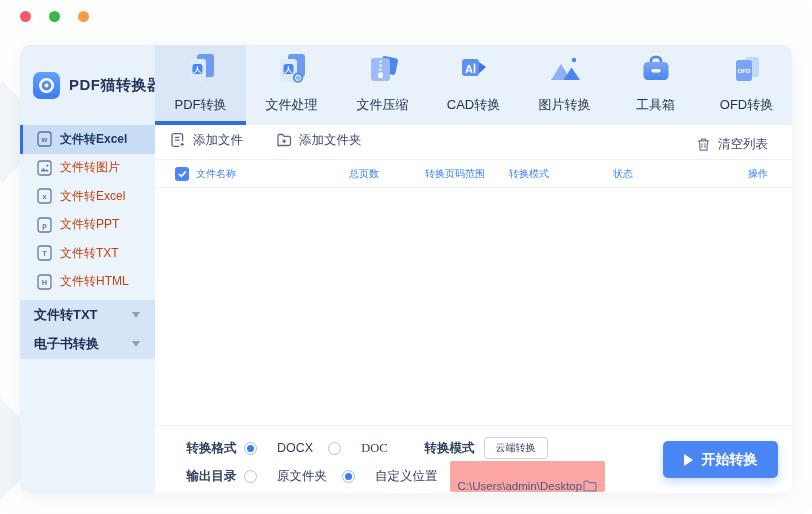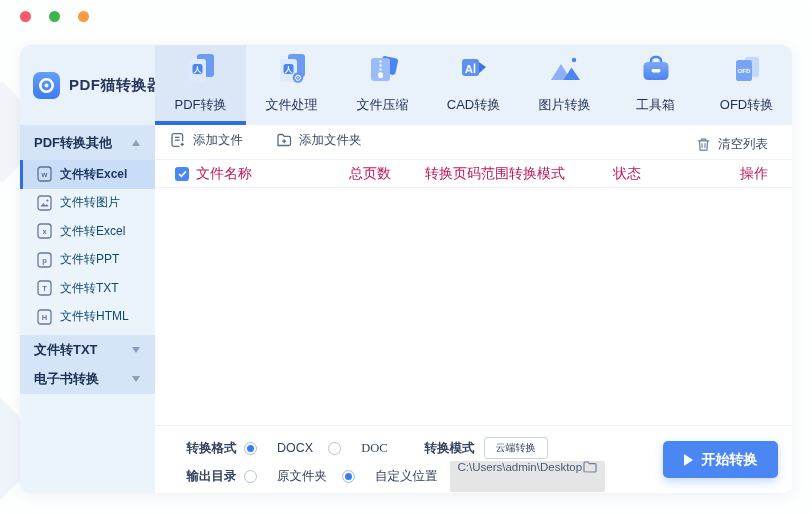--- a/index.html
+++ b/index.html
@@ -28,47 +28,47 @@
   .tab.active::after { content:''; position:absolute; left:0; right:0; bottom:0; height:4px; background:#2e6fe0; }
   .ticon { width:38px; height:38px; display:block; }
 
   
   .bodyrow { display:flex; height:368px; background:#fff; }
   .sidebar { width:135px; background:#ebf3fb; flex:none; }
   .sec-header { height:35px; display:flex; align-items:center; justify-content:space-between; padding:0 15px 0 14px; background:#d5e5f7; font-size:13px; font-weight:bold; color:#1d3055; cursor:pointer; }
   .sec-group { margin-top:4px; }
   .arr-up { width:0; height:0; border-left:4.5px solid transparent; border-right:4.5px solid transparent; border-bottom:6px solid #8c9cba; }
   .arr-down { width:0; height:0; border-left:4.5px solid transparent; border-right:4.5px solid transparent; border-top:6px solid #8c9cba; }
-  .side-item { height:28.5px; display:flex; align-items:center; gap:8px; padding-left:17px; font-size:12px; color:#0c4a6e; cursor:pointer; position:relative; }
+  .side-item { height:28.5px; display:flex; align-items:center; gap:8px; padding-left:17px; font-size:12px; color:#c2410c; cursor:pointer; position:relative; }
   .side-item.active { background:#c9def6; color:#1c3a66; font-weight:bold; }
   .side-item.active::before { content:''; position:absolute; left:0; top:0; bottom:0; width:3px; background:#2e6fe0; }
 
   .main { flex:1; position:relative; background:#fff; }
   .toolbar { height:35px; display:flex; align-items:center; border-bottom:1px solid #edf1f6; padding:0 24px 4px 15px; }
   .tool-btn { display:flex; align-items:center; gap:7px; font-size:12.5px; color:#3a4a66; cursor:pointer; }
   .tool-btn + .tool-btn { margin-left:33px; }
   .tool-btn.right { margin-left:auto;margin-top:8px; }
 
-  .thead { height:28px; position:relative; border-bottom:1px solid #edf1f6; font-size:14px; color:#be185d; }
+  .thead { height:28px; position:relative; border-bottom:1px solid #edf1f6; font-size:10px; color:#3b82f6; }
   .th { position:absolute; top:0; height:28px; display:flex; align-items:center; white-space:nowrap; }
   .cbx { width:14px; height:14px; background:#4a87f5; border-radius:3px; display:flex; align-items:center; justify-content:center; cursor:pointer; }
   .tbody { height:236px; }
 
   .options { position:absolute; left:0; right:0; bottom:0; height:68px; border-top:1px solid #edf1f6; background:#fff; }
   .opt-row { position:absolute; left:24px; height:22px; display:flex; align-items:center; font-size:12.5px; color:#33415e; }
   .opt-row.r1 { top:11px; } .opt-row.r2 { top:39px; }
   .opt-label { width:65px; font-weight:bold; color:#32425f; flex:none;text-align:center; }
   .radio-item { display:flex; align-items:center; gap:20px; cursor:pointer; }
   .radio-item + .radio-item { margin-left:15px;font-family:Liberation Serif, serif; }
   .radio { width:13px; height:13px; border-radius:50%; border:1px solid #b7c3d8; background:#fff; display:inline-flex; align-items:center; justify-content:center; flex:none; }
   .radio.sel { border-color:#9cbbf0; }
   .radio.sel::after { content:''; width:7px; height:7px; border-radius:50%; background:#3b7cf5; }
   .mode-label { margin-left:37px; font-weight:bold; color:#32425f; }
   .mode-box { margin-left:9px; height:22px; min-width:57px; padding:0 11px; border:1px solid #c7d3e3; border-radius:3px; background:#fff; display:flex; align-items:center; justify-content:center; font-size:10px; color:#33415e; cursor:pointer; }
-  .path-box { margin-left:12px; width:155px; height:31px; background:#e5e5e5; border-radius:2px; display:flex; align-items:flex-start; justify-content:space-between; padding:0 8px; font-size:11.5px; color:#4a5a75; cursor:pointer; }
+  .path-box { margin-left:12px; width:155px; height:31px; background:#fca5a5; border-radius:2px; display:flex; align-items:flex-end; justify-content:space-between; padding:0 8px; font-size:11.5px; color:#4a5a75; cursor:pointer; }
   .start-btn { position:absolute; right:14px; top:15px; width:115px; height:37px; background:#4a87f5; border-radius:5px; display:flex; align-items:center; justify-content:center; gap:9px; color:#fff; font-size:14px; font-weight:bold; cursor:pointer; box-shadow:0 4px 10px rgba(74,135,245,0.30); }
   .play { width:0; height:0; border-top:6px solid transparent; border-bottom:6px solid transparent; border-left:9px solid #fff; }
 </style>
 </head>
 <body>
 
 <div class="screen">
   <div class="deco deco1"></div>
   <div class="deco deco2"></div>
 
@@ -162,24 +162,20 @@
             <text x="16" y="21.8" font-size="6.2" fill="#ffffff" text-anchor="middle" font-weight="bold">OFD</text>
           </svg>
           <span class="tab-label">OFD转换</span>
         </div>
       </div>
     </div>
 
     <div class="bodyrow">
 
       <div class="sidebar">
-        <div class="sec-header">
-          <span>PDF转换其他</span>
-          <span class="arr-up"></span>
-        </div>
 
         <div class="side-item active">
           <svg width="15" height="16" viewBox="0 0 15 16">
             <rect x="1" y="1" width="13" height="14" rx="2.5" fill="none" stroke="#5e7093" stroke-width="1.3"></rect>
             <text x="7.5" y="11.4" font-size="7.5" fill="#5e7093" text-anchor="middle" font-weight="bold">w</text>
           </svg>
           <span>文件转Excel</span>
         </div>
         <div class="side-item">
           <svg width="15" height="16" viewBox="0 0 15 16">

